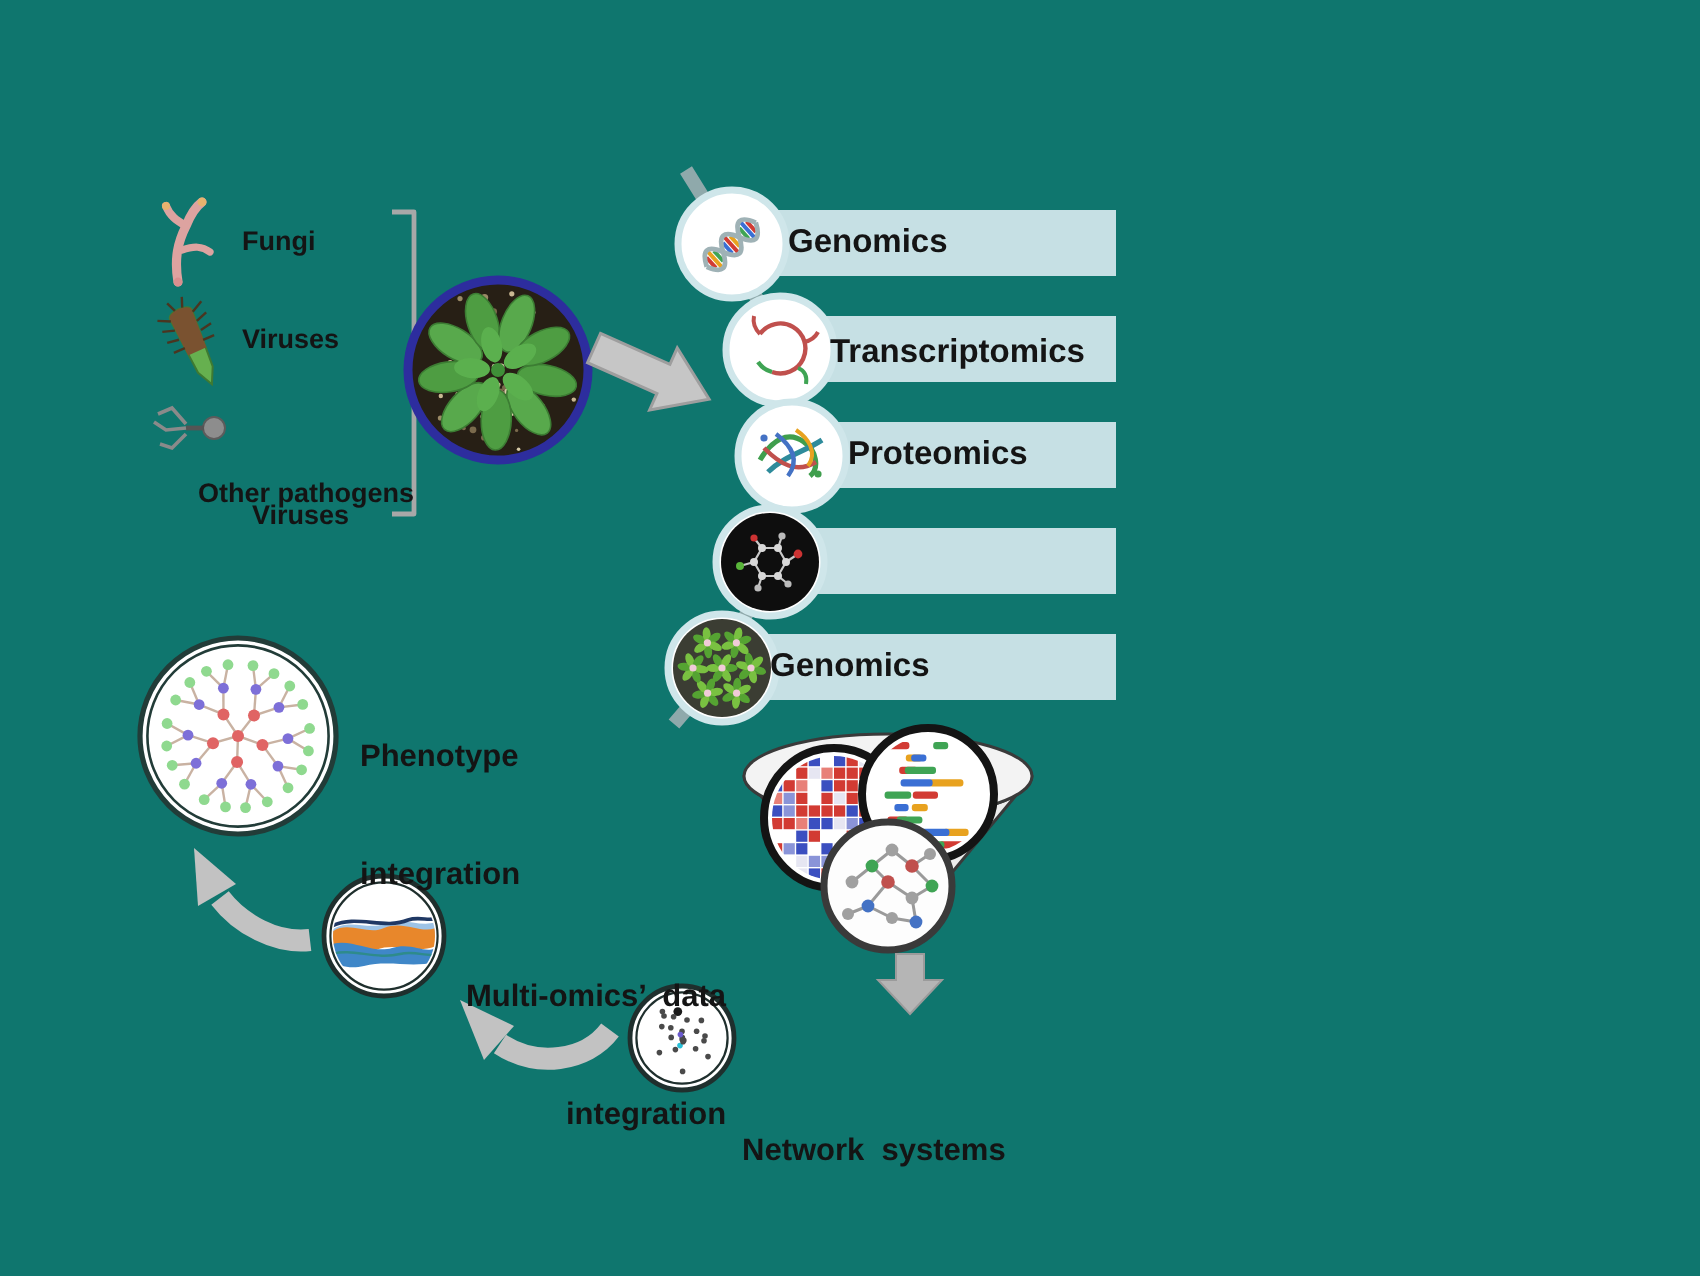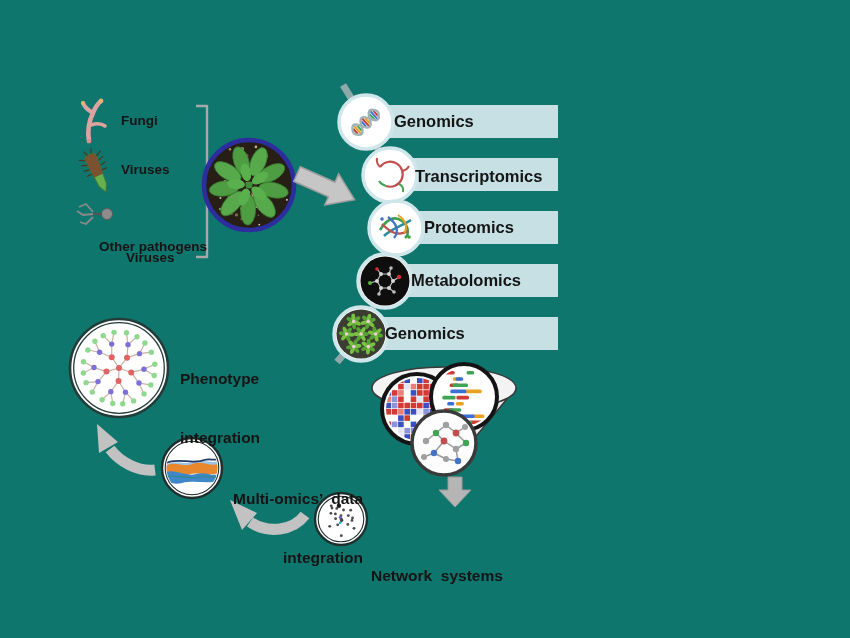--- a/index.html
+++ b/index.html
@@ -613,21 +613,20 @@
 </svg>
 
 <div class="lbl lbl-sm" style="left:121px;top:113px;">Fungi</div>
 <div class="lbl lbl-sm" style="left:121px;top:162px;">Viruses</div>
 <div class="lbl lbl-sm" style="left:126px;top:206px;margin-top:44px;">Viruses</div>
 <div class="lbl lbl-sm" style="left:75px;top:239px;margin-left:24px;">Other pathogens</div>
 
 <div class="lbl lbl-banner" style="left:394px;top:105px;">Genomics</div>
 <div class="lbl lbl-banner" style="left:415px;top:160px;">Transcriptomics</div>
 <div class="lbl lbl-banner" style="left:424px;top:211px;">Proteomics</div>
-<div class="lbl lbl-banner" style="left:411px;top:264px;">Metabolomics</div>
 <div class="lbl lbl-banner" style="left:385px;top:317px;">Genomics</div>
 
 <div class="lbl lbl-step" style="left:180px;top:330px;">
   <div>Phenotype</div>
   <div>integration</div>
 </div>
 
 <div class="lbl lbl-step" style="left:233px;top:450px;text-align:right;">
   <div>Multi-omics’  data</div>
   <div>integration</div>

